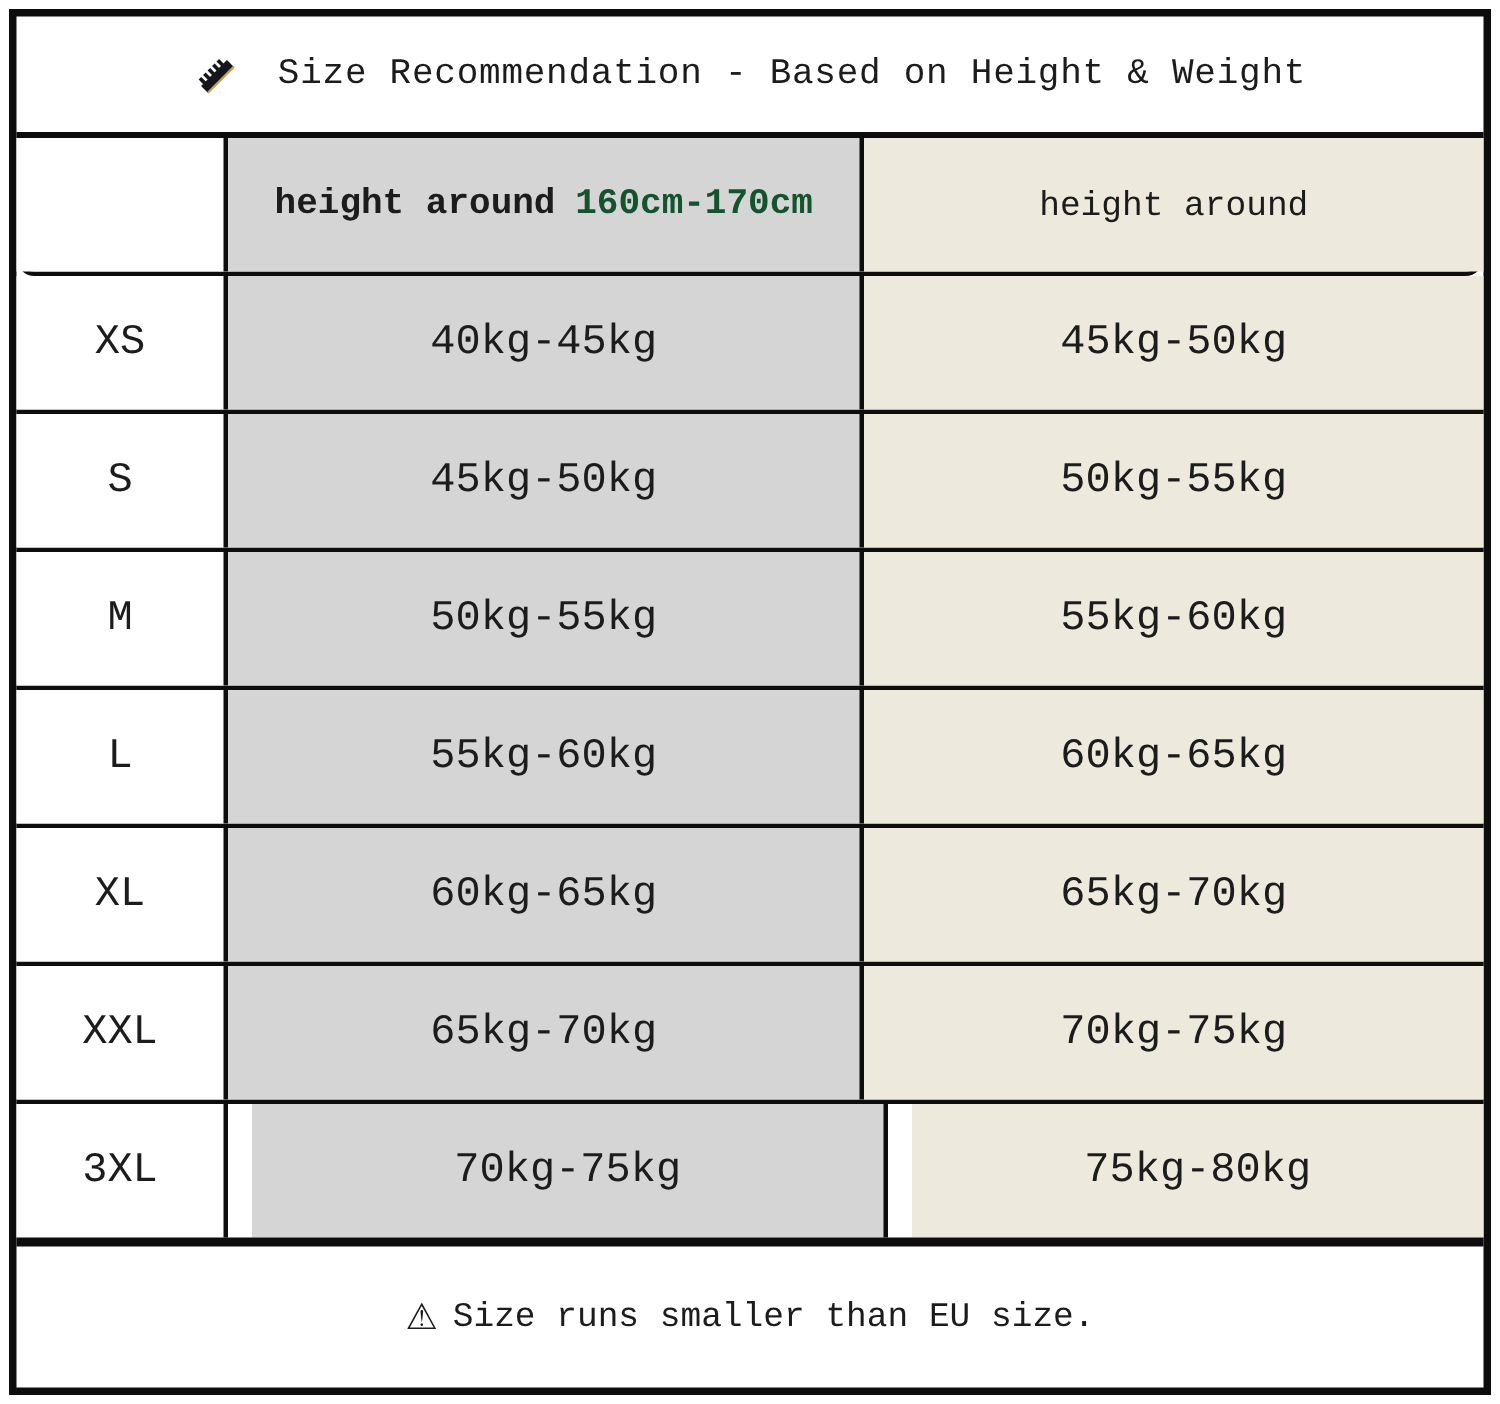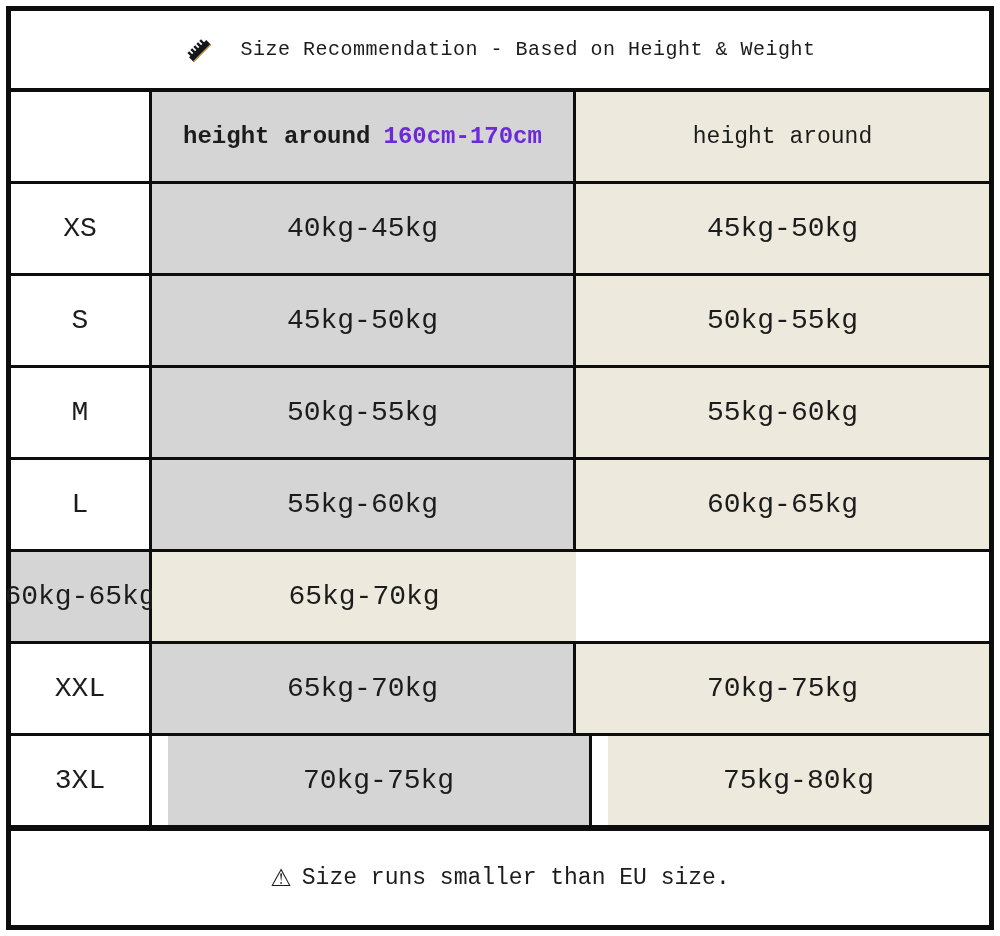--- a/index.html
+++ b/index.html
@@ -22,21 +22,21 @@
   }
   
   .title-row{
     height:77px;
     flex:0 0 auto;
     border-bottom:4px solid #0d0d0d;
     display:flex;
     align-items:center;
     justify-content:center;
     gap:26px;
-    font-size:20px;
+    font-size:24px;
     letter-spacing:.5px;
     white-space:nowrap;
     text-align:right;
   }
   .ruler-icon{width:30px;height:30px;flex:0 0 auto;}
   
   .t-row{
     flex:0 0 auto;
     display:grid;
     grid-template-columns:141px 424px 1fr;
@@ -47,25 +47,25 @@
     display:flex;
     align-items:center;
     justify-content:center;
     gap:.55em;
     font-size:28px;
     white-space:nowrap;
   }
   .cell.size-col{background:#ffffff;border-right:3px solid #0d0d0d;}
   .cell.gray{background:#d5d5d6;border-right:3px solid #0d0d0d;}
   .cell.cream{background:#edeadd;}
-  .header-row{height:89px;}
+  .header-row{height:89px;border-radius:12px;}
   .data-row{height:89px;}
   .header-row .gray{font-weight:bold;font-size:24px;}
   .header-row .cream{font-size:23px;}
-  .range-red{color:#6d28d9;font-weight:bold;}
+  .range-red{color:#14532d;font-weight:bold;}
   
   .footer-row{
     flex:1 1 auto;
     border-top:6px solid #0d0d0d;
     display:flex;
     flex-direction:column;
     align-items:center;
     justify-content:center;
     gap:6px;
     font-size:23px;
@@ -120,20 +120,21 @@
       <div class="cell size-col">M</div>
       <div class="cell gray">50kg-55kg</div>
       <div class="cell cream">55kg-60kg</div>
     </div>
     <div class="t-row data-row">
       <div class="cell size-col">L</div>
       <div class="cell gray">55kg-60kg</div>
       <div class="cell cream">60kg-65kg</div>
     </div>
     <div class="t-row data-row">
+      <div class="cell size-col">XL</div>
       <div class="cell gray">60kg-65kg</div>
       <div class="cell cream">65kg-70kg</div>
     </div>
     <div class="t-row data-row">
       <div class="cell size-col">XXL</div>
       <div class="cell gray">65kg-70kg</div>
       <div class="cell cream">70kg-75kg</div>
     </div>
     <div class="t-row data-row last">
       <div class="cell size-col">3XL</div>

